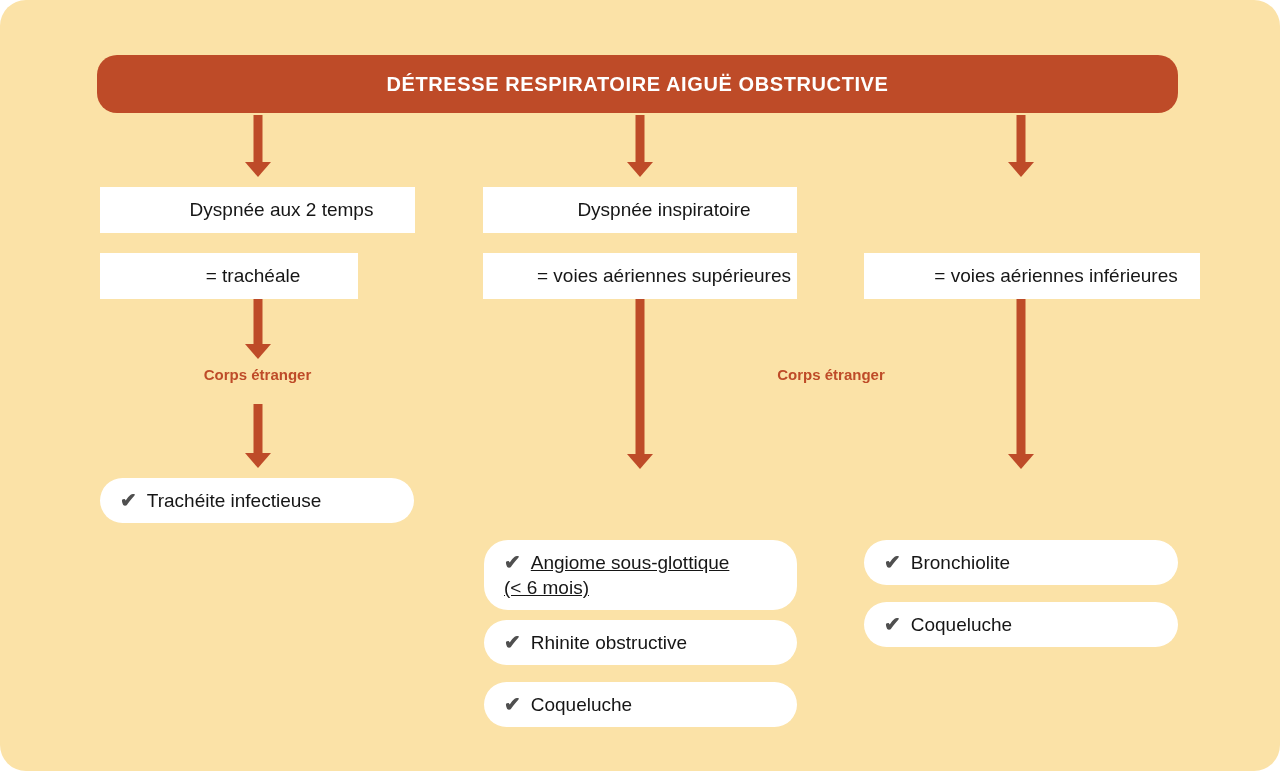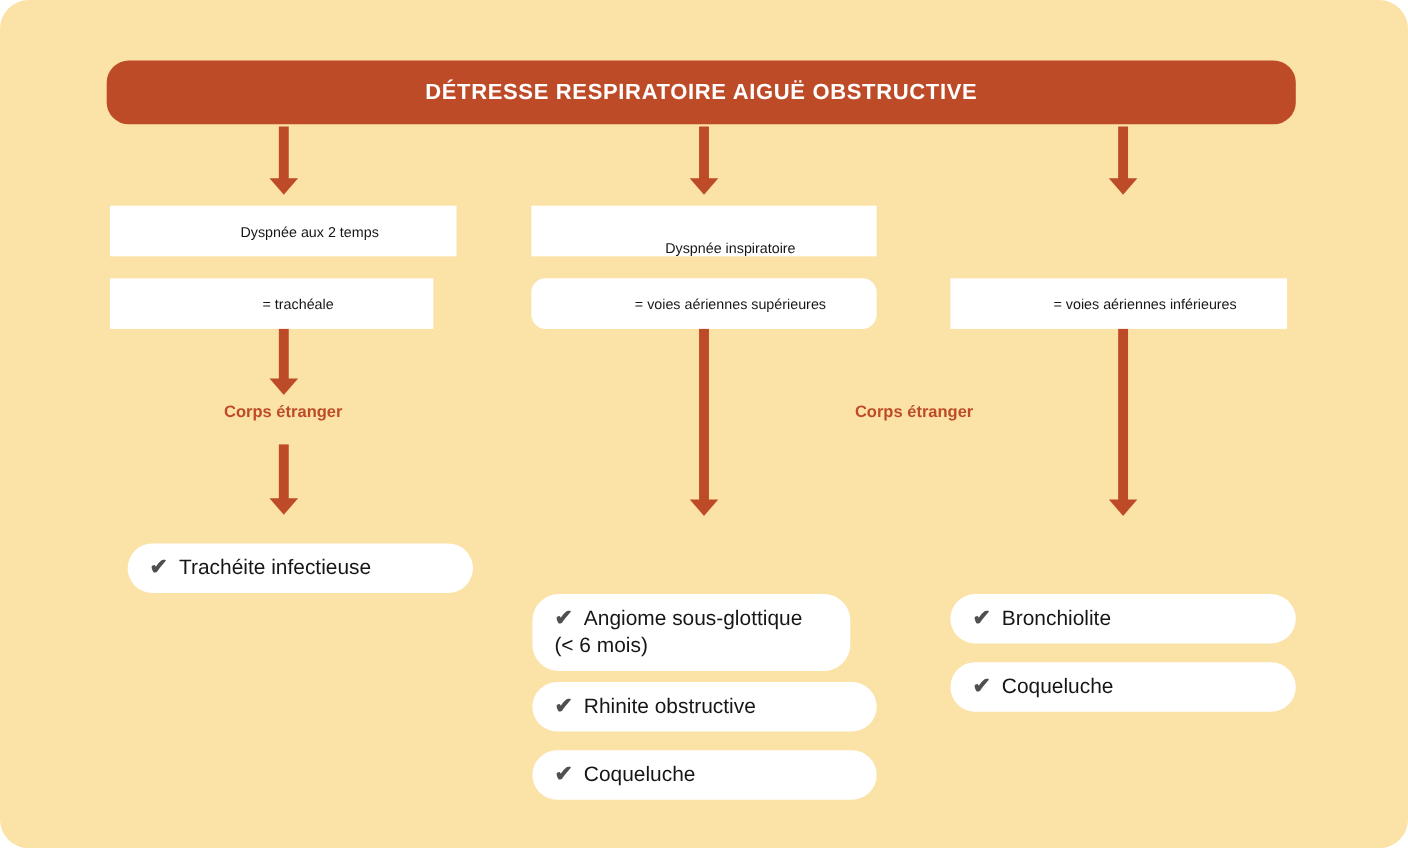--- a/index.html
+++ b/index.html
@@ -22,21 +22,21 @@
   }
   .banner{
     position:absolute;left:97px;top:55px;width:1081px;height:58px;
     background:var(--rust);border-radius:20px;
     display:flex;align-items:center;justify-content:center;
     color:#FFFFFF;font-weight:bold;font-size:20px;letter-spacing:.6px;
   }
   .box{
     position:absolute;height:46px;background:var(--card);
     display:flex;align-items:center;justify-content:center;
-    font-size:13px;color:var(--ink);text-align:center;padding-left:48px;
+    font-size:19px;color:var(--ink);text-align:center;padding-left:48px;
   }
   .pill{
     position:absolute;background:var(--card);border-radius:24px;
     padding:10px 16px 10px 20px;font-size:19px;line-height:25px;color:var(--ink);
   }
   .pill-label{white-space:pre-line;}
   .check{
     font-size:20px;color:var(--check);margin-right:10px;font-weight:bold;
     display:inline-block;
   }
@@ -73,31 +73,31 @@
     <div class="head"></div>
   </div>
   <div class="arrow" style="left:1008px;top:115px;height:62px;">
     <div class="shaft"></div>
     <div class="head"></div>
   </div>
 
   <div class="box" style="left:100px;top:187px;width:315px;">
     <span>Dyspnée aux 2 temps</span>
   </div>
-  <div class="box" style="left:483px;top:187px;width:314px;align-items:flex-end;">
+  <div class="box" style="left:483px;top:187px;width:314px;">
     <span>Dyspnée inspiratoire</span>
   </div>
 
-  <div class="box" style="left:100px;top:253px;width:294px;">
+  <div class="box" style="left:100px;top:253px;width:258px;">
     <span>= trachéale</span>
   </div>
-  <div class="box" style="left:483px;top:253px;width:314px;border-radius:13px;">
+  <div class="box" style="left:483px;top:253px;width:314px;">
     <span>= voies aériennes supérieures</span>
   </div>
-  <div class="box" style="left:864px;top:253px;width:306px;">
+  <div class="box" style="left:864px;top:253px;width:336px;">
     <span>= voies aériennes inférieures</span>
   </div>
 
   <div class="arrow" style="left:245px;top:299px;height:60px;">
     <div class="shaft"></div>
     <div class="head"></div>
   </div>
 
   <div class="arrow" style="left:627px;top:299px;height:170px;">
     <div class="shaft"></div>
@@ -110,25 +110,25 @@
   </div>
 
   <div class="fb" style="left:100px;top:366px;width:315px;">Corps étranger</div>
   <div class="fb" style="left:711px;top:366px;width:240px;">Corps étranger</div>
 
   <div class="arrow" style="left:245px;top:404px;height:64px;">
     <div class="shaft"></div>
     <div class="head"></div>
   </div>
 
-  <div class="pill" style="left:116px;top:478px;width:314px;margin-top:16px;">
+  <div class="pill" style="left:100px;top:478px;width:314px;">
     <span class="check">✔</span><span class="pill-label">Trachéite infectieuse</span>
   </div>
 
-  <div class="pill" style="left:484px;top:540px;width:289px;">
+  <div class="pill" style="left:484px;top:540px;width:313px;text-decoration:underline;">
     <span class="check">✔</span><span class="pill-label">Angiome sous-glottique
 (&lt; 6 mois)</span>
   </div>
   <div class="pill" style="left:484px;top:620px;width:313px;">
     <span class="check">✔</span><span class="pill-label">Rhinite obstructive</span>
   </div>
   <div class="pill" style="left:484px;top:682px;width:313px;">
     <span class="check">✔</span><span class="pill-label">Coqueluche</span>
   </div>
 

